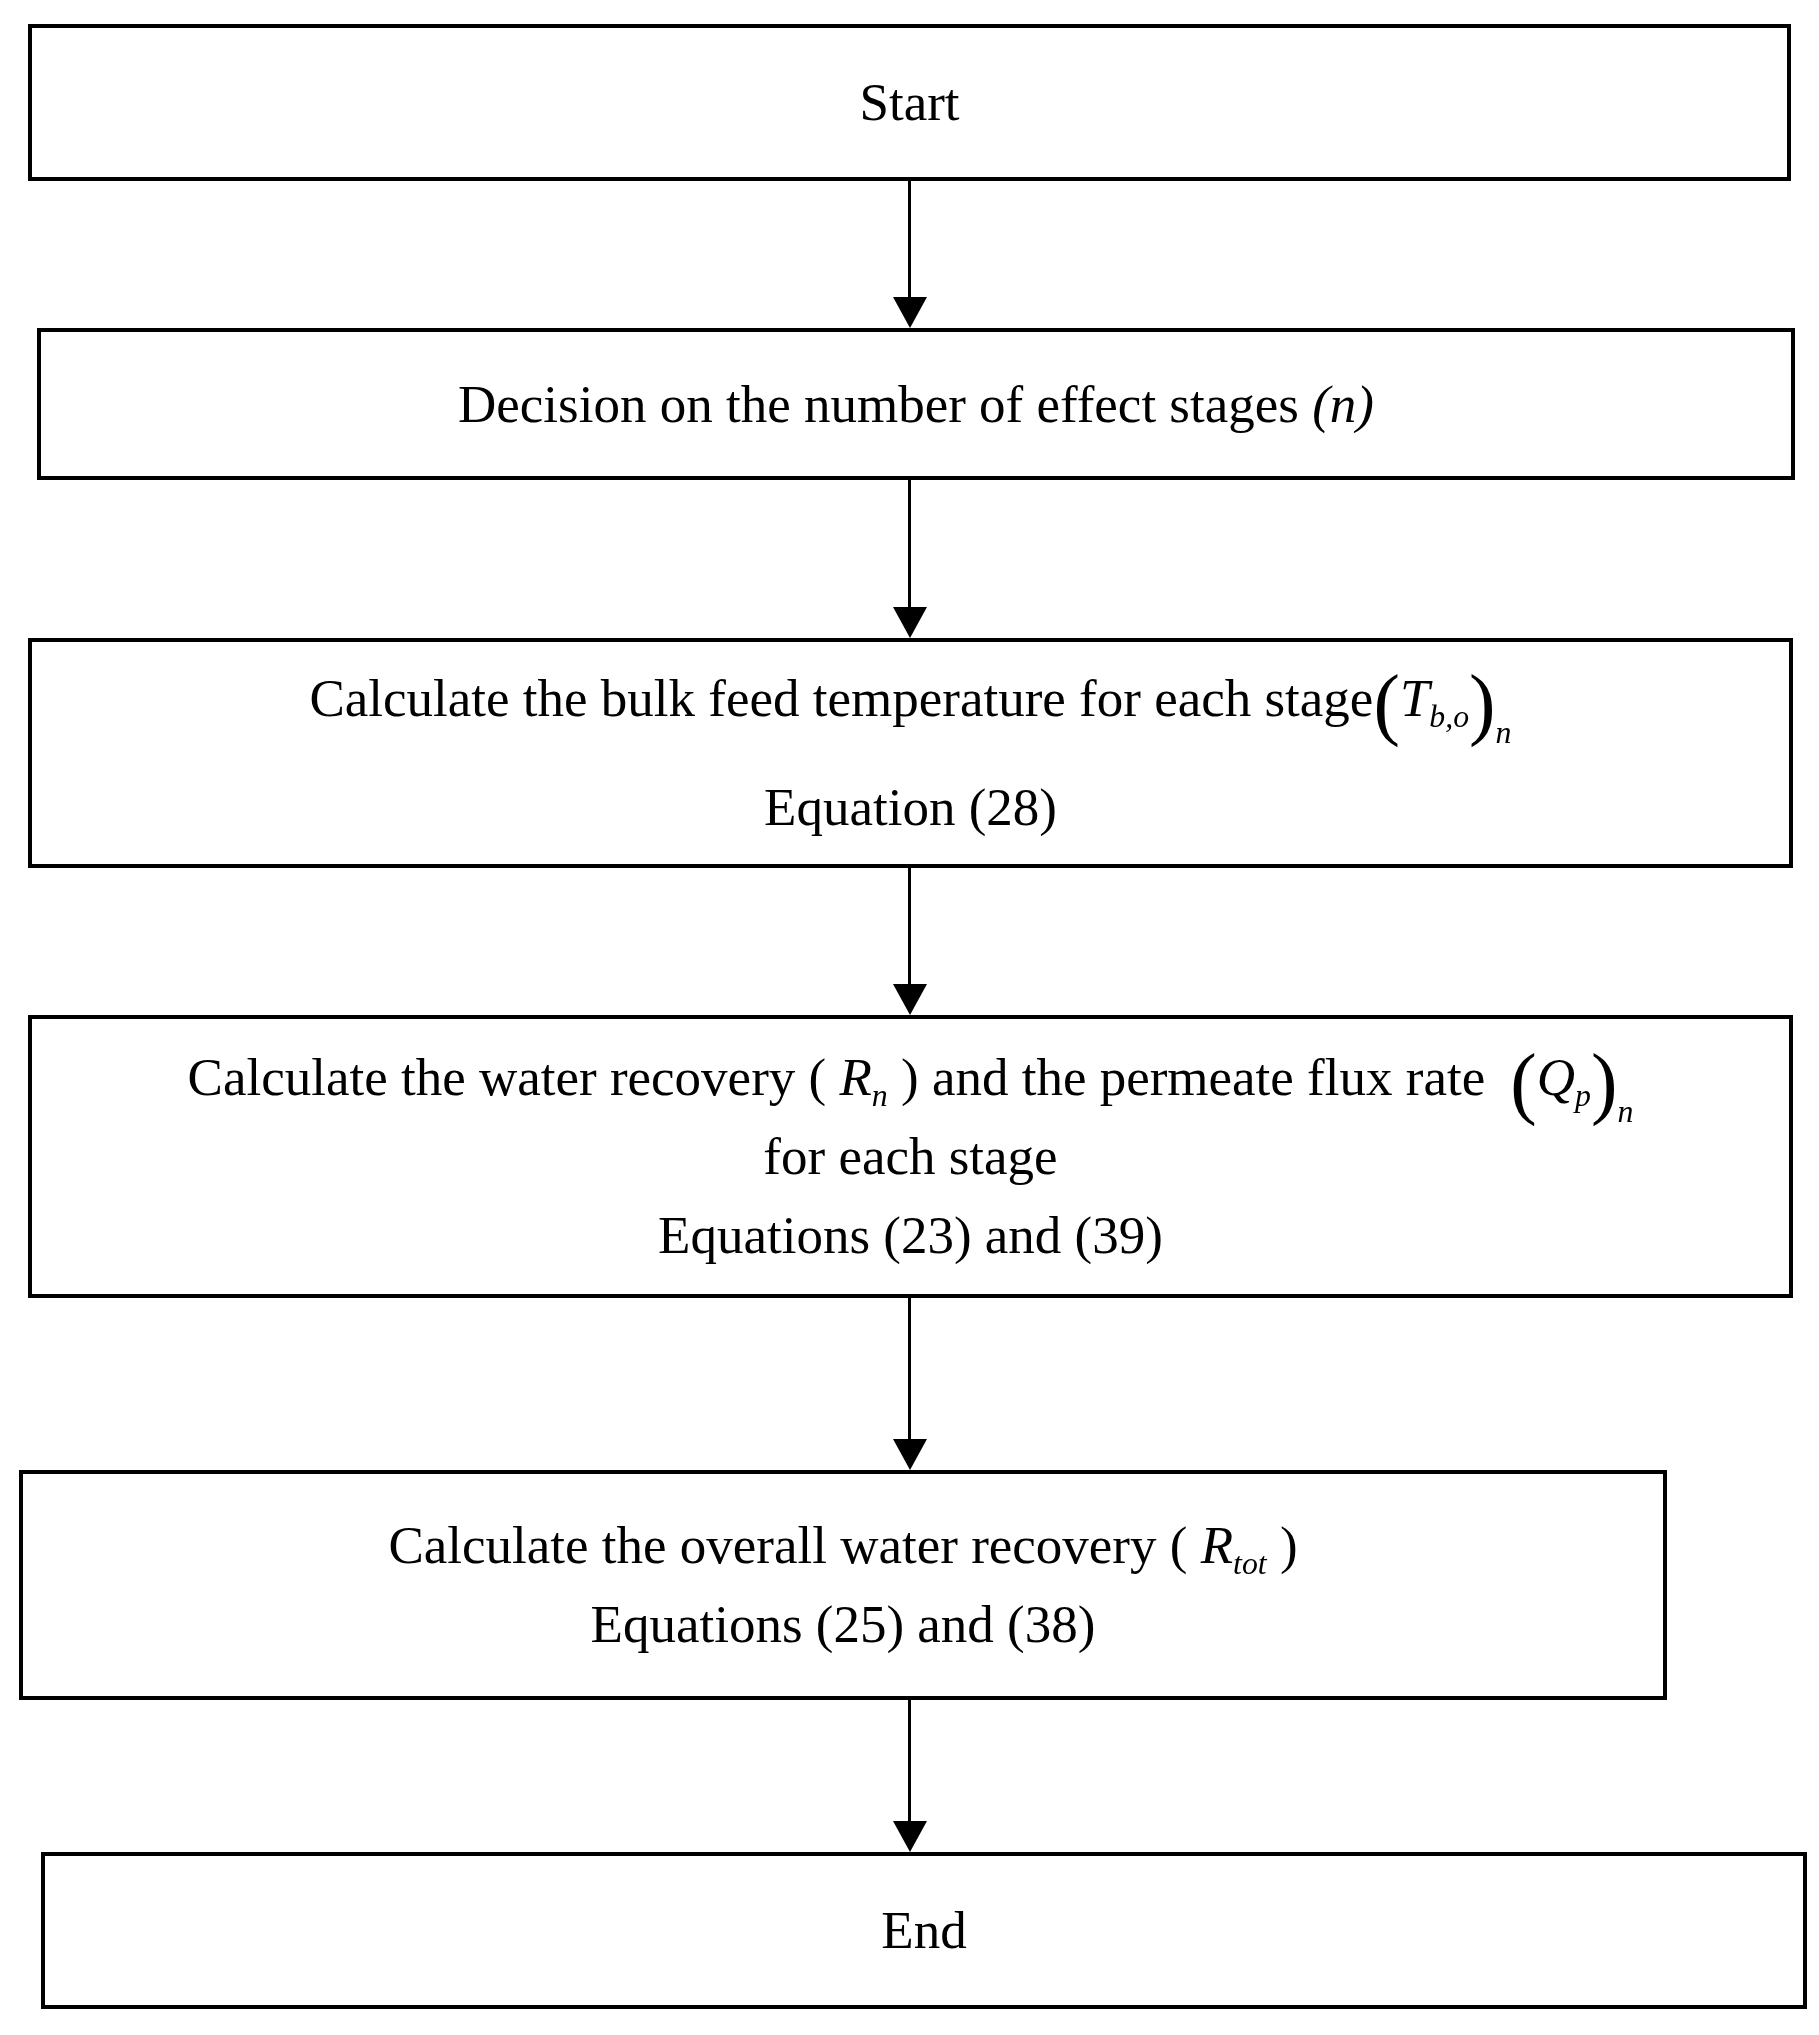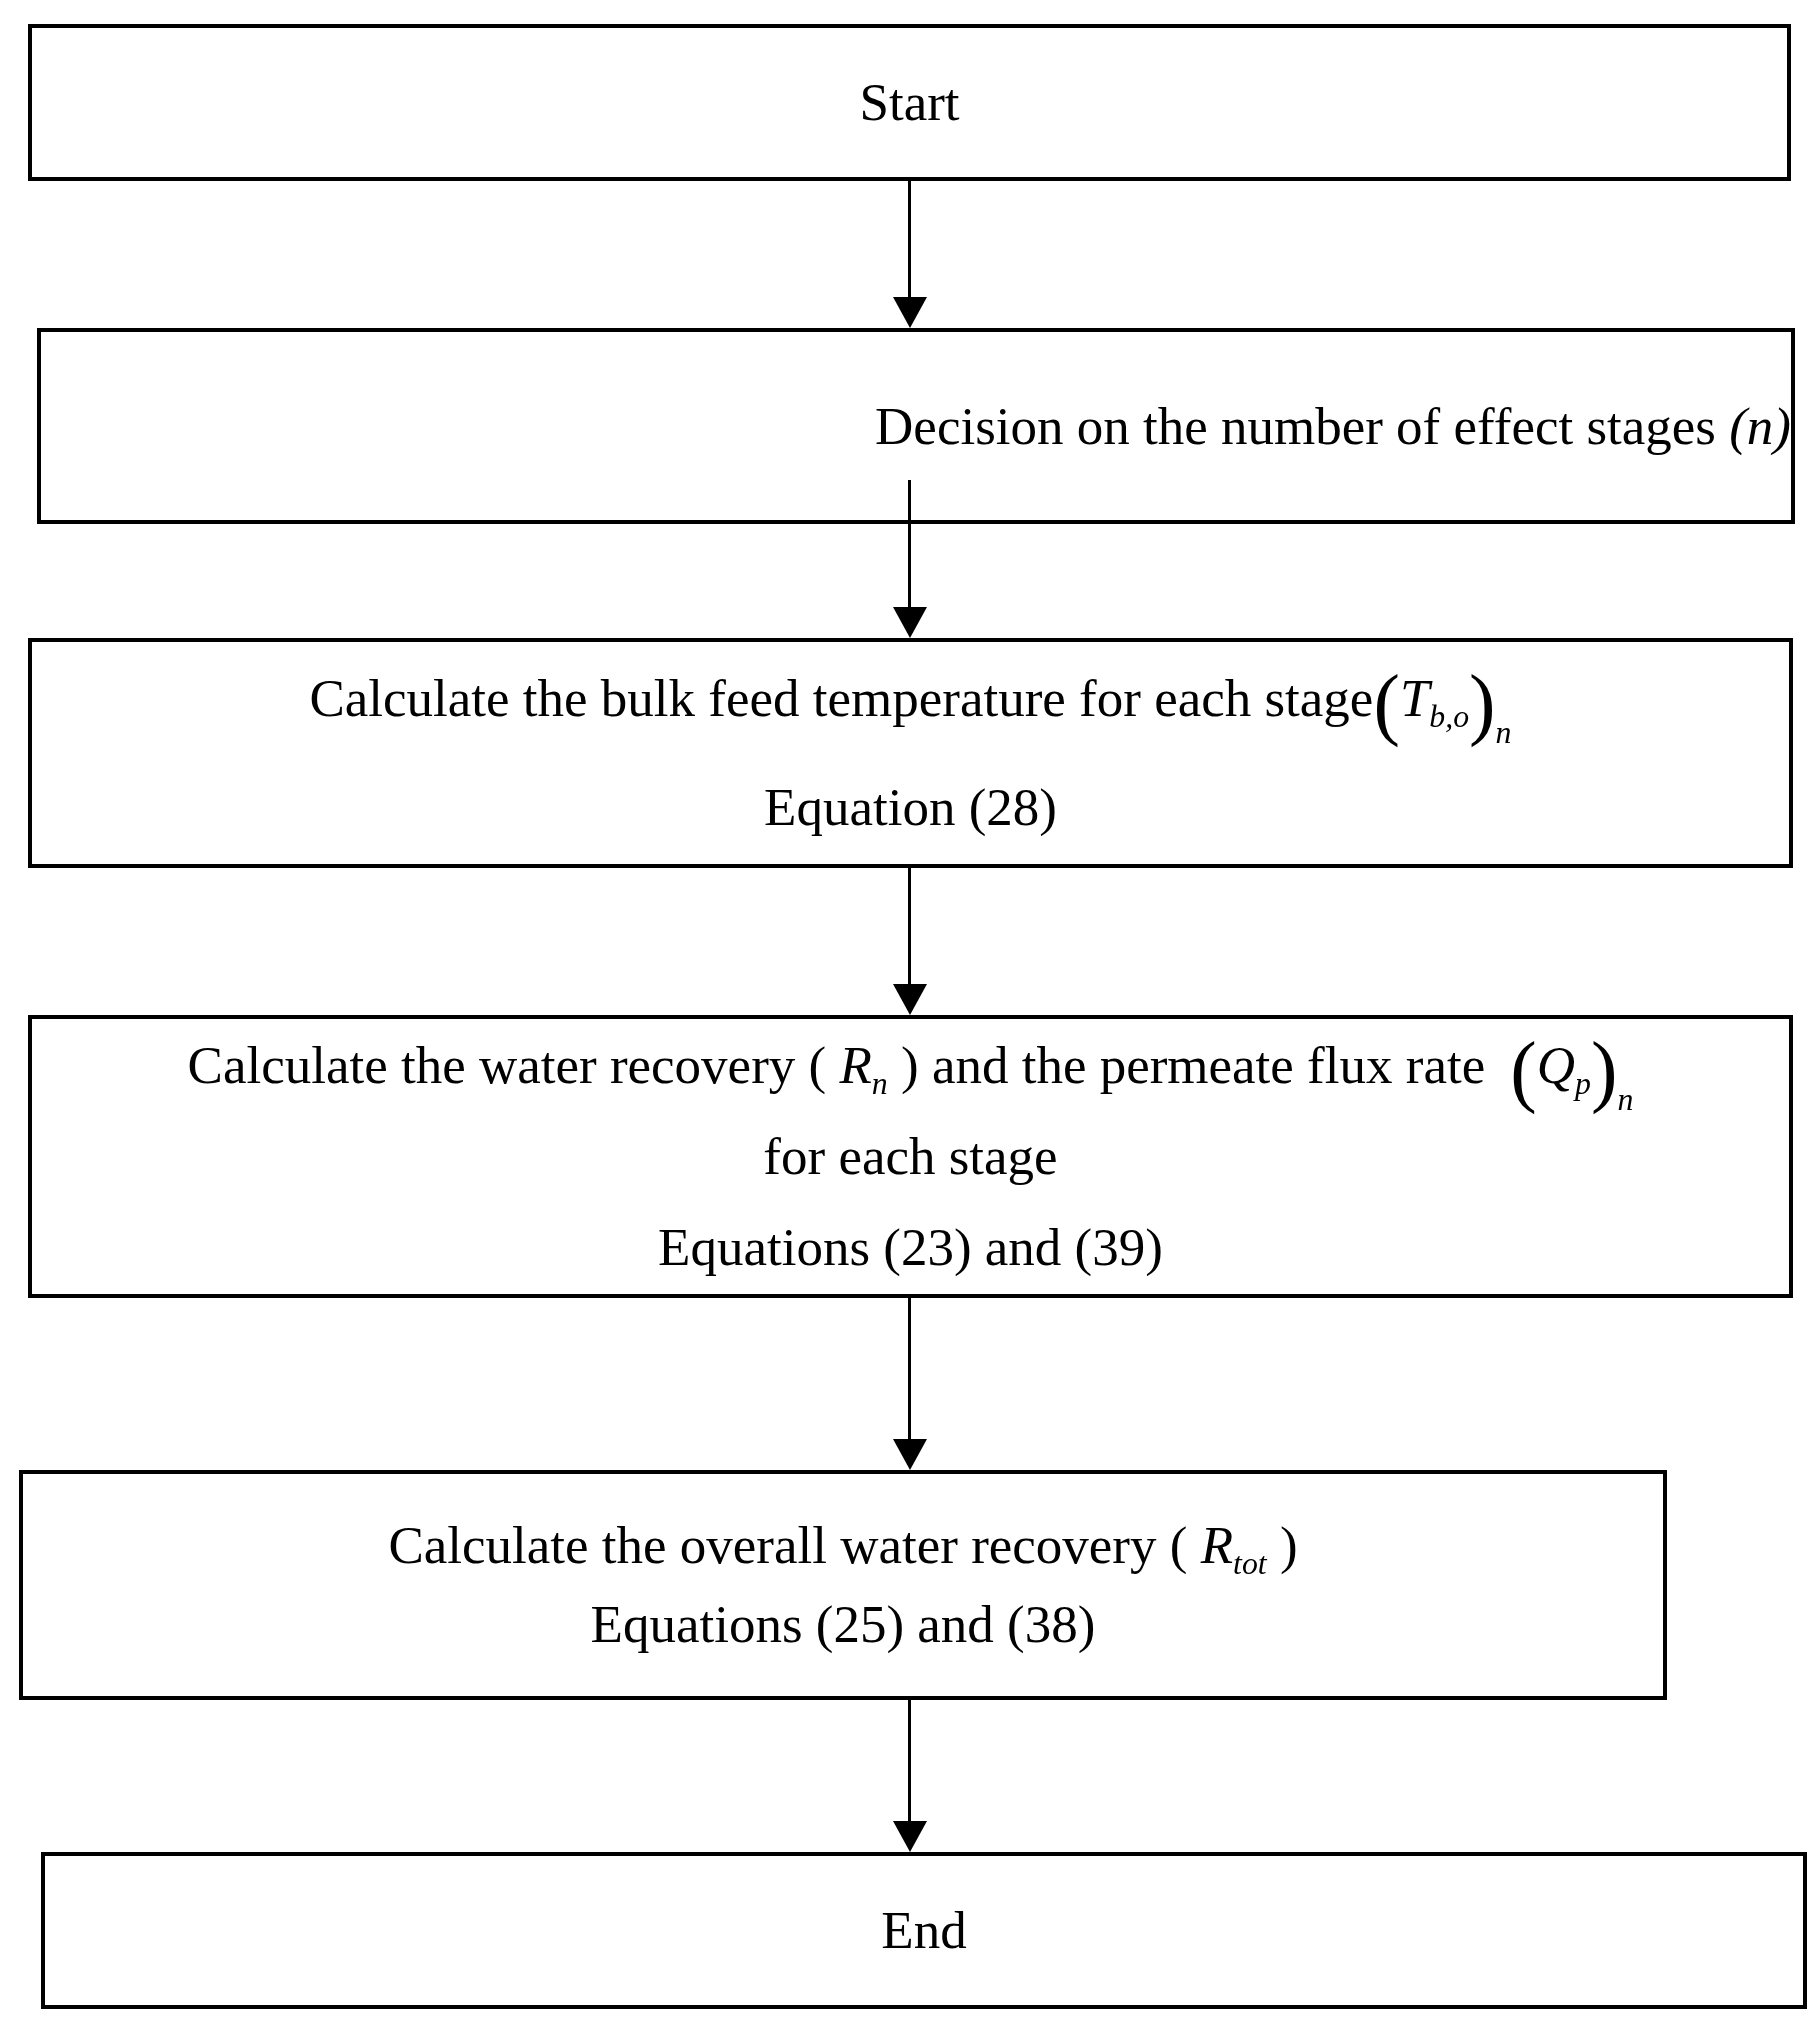--- a/index.html
+++ b/index.html
@@ -58,36 +58,36 @@
 
 <div id="canvas">
 
   <div class="box" style="left:28px; top:23.6px; width:1763px; height:157px;">
     <div class="line">Start</div>
   </div>
 
   <div class="arrow-line" style="left:908px; top:180px; height:117px;"></div>
   <div class="arrow-head" style="left:893px; top:297px;"></div>
 
-  <div class="box" style="left:37px; top:328px; width:1758px; height:196px;align-items:flex-end;">
+  <div class="box" style="left:37px; top:328px; width:1758px; height:152px;">
     <div class="line"><span>Decision on the number of effect stages </span><span class="mvar">(</span><span class="mvar">n</span><span class="mvar">)</span></div>
   </div>
 
   <div class="arrow-line" style="left:908px; top:480px; height:127px;"></div>
   <div class="arrow-head" style="left:893px; top:607px;"></div>
 
   <div class="box" style="left:28px; top:638px; width:1765px; height:230px;gap:30px;">
     <div class="line"><span>Calculate the bulk feed temperature for each stage</span><span class="bparen">(</span><span class="mvar">T</span><sub class="ms">b,o</sub><span class="bparen">)</span><sub class="ms low">n</sub></div>
     <div class="line">Equation (28)</div>
   </div>
 
   <div class="arrow-line" style="left:908px; top:867px; height:117px;"></div>
   <div class="arrow-head" style="left:893px; top:984px;"></div>
 
-  <div class="box" style="left:28px; top:1015px; width:1765px; height:283px;gap:12px;">
+  <div class="box" style="left:28px; top:1015px; width:1765px; height:283px;">
     <div class="line"><span>Calculate the water recovery ( </span><span class="mvar">R</span><sub class="ms">n</sub><span> ) and the permeate flux rate </span><span class="bparen gapl">(</span><span class="mvar">Q</span><sub class="ms">p</sub><span class="bparen">)</span><sub class="ms low">n</sub></div>
     <div class="line">for each stage</div>
     <div class="line">Equations (23) and (39)</div>
   </div>
 
   <div class="arrow-line" style="left:908px; top:1298px; height:141px;"></div>
   <div class="arrow-head" style="left:893px; top:1439px;"></div>
 
   <div class="box" style="left:19px; top:1470px; width:1648px; height:230px;">
     <div class="line"><span>Calculate the overall water recovery ( </span><span class="mvar">R</span><sub class="ms">tot</sub><span> )</span></div>

